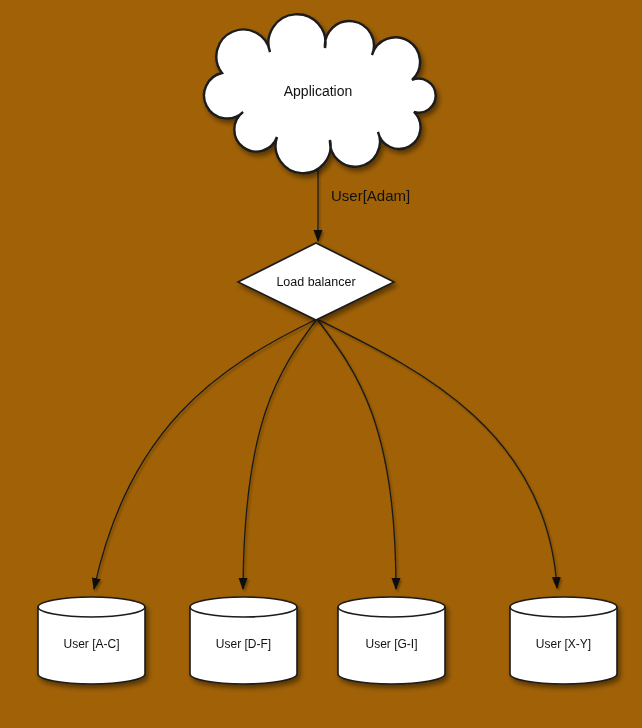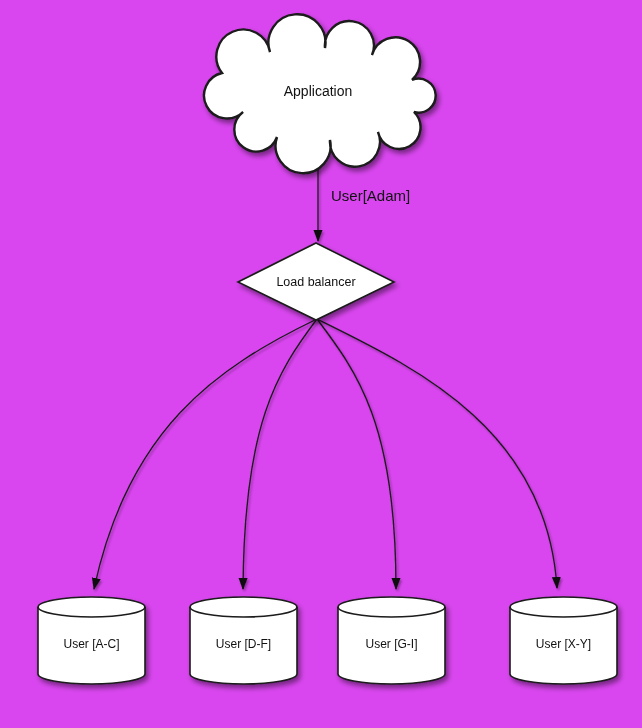--- a/index.html
+++ b/index.html
@@ -5,21 +5,21 @@
   html, body {
     margin: 0;
     padding: 0;
     background: #ffffff;
     font-family: "Liberation Sans", sans-serif;
   }
   .canvas {
     position: relative;
     width: 642px;
     height: 728px;
-    background: #d946ef;
+    background: #a16207;
     overflow: hidden;
   }
   svg { display: block; }
   .shape {
     fill: #ffffff;
     stroke: #1a1a1a;
   }
   .cloud-shape   { stroke-width: 2.4; }
   .diamond-shape { stroke-width: 1.6; stroke-linejoin: miter; }
   .cyl-shape     { stroke-width: 1.6; }

